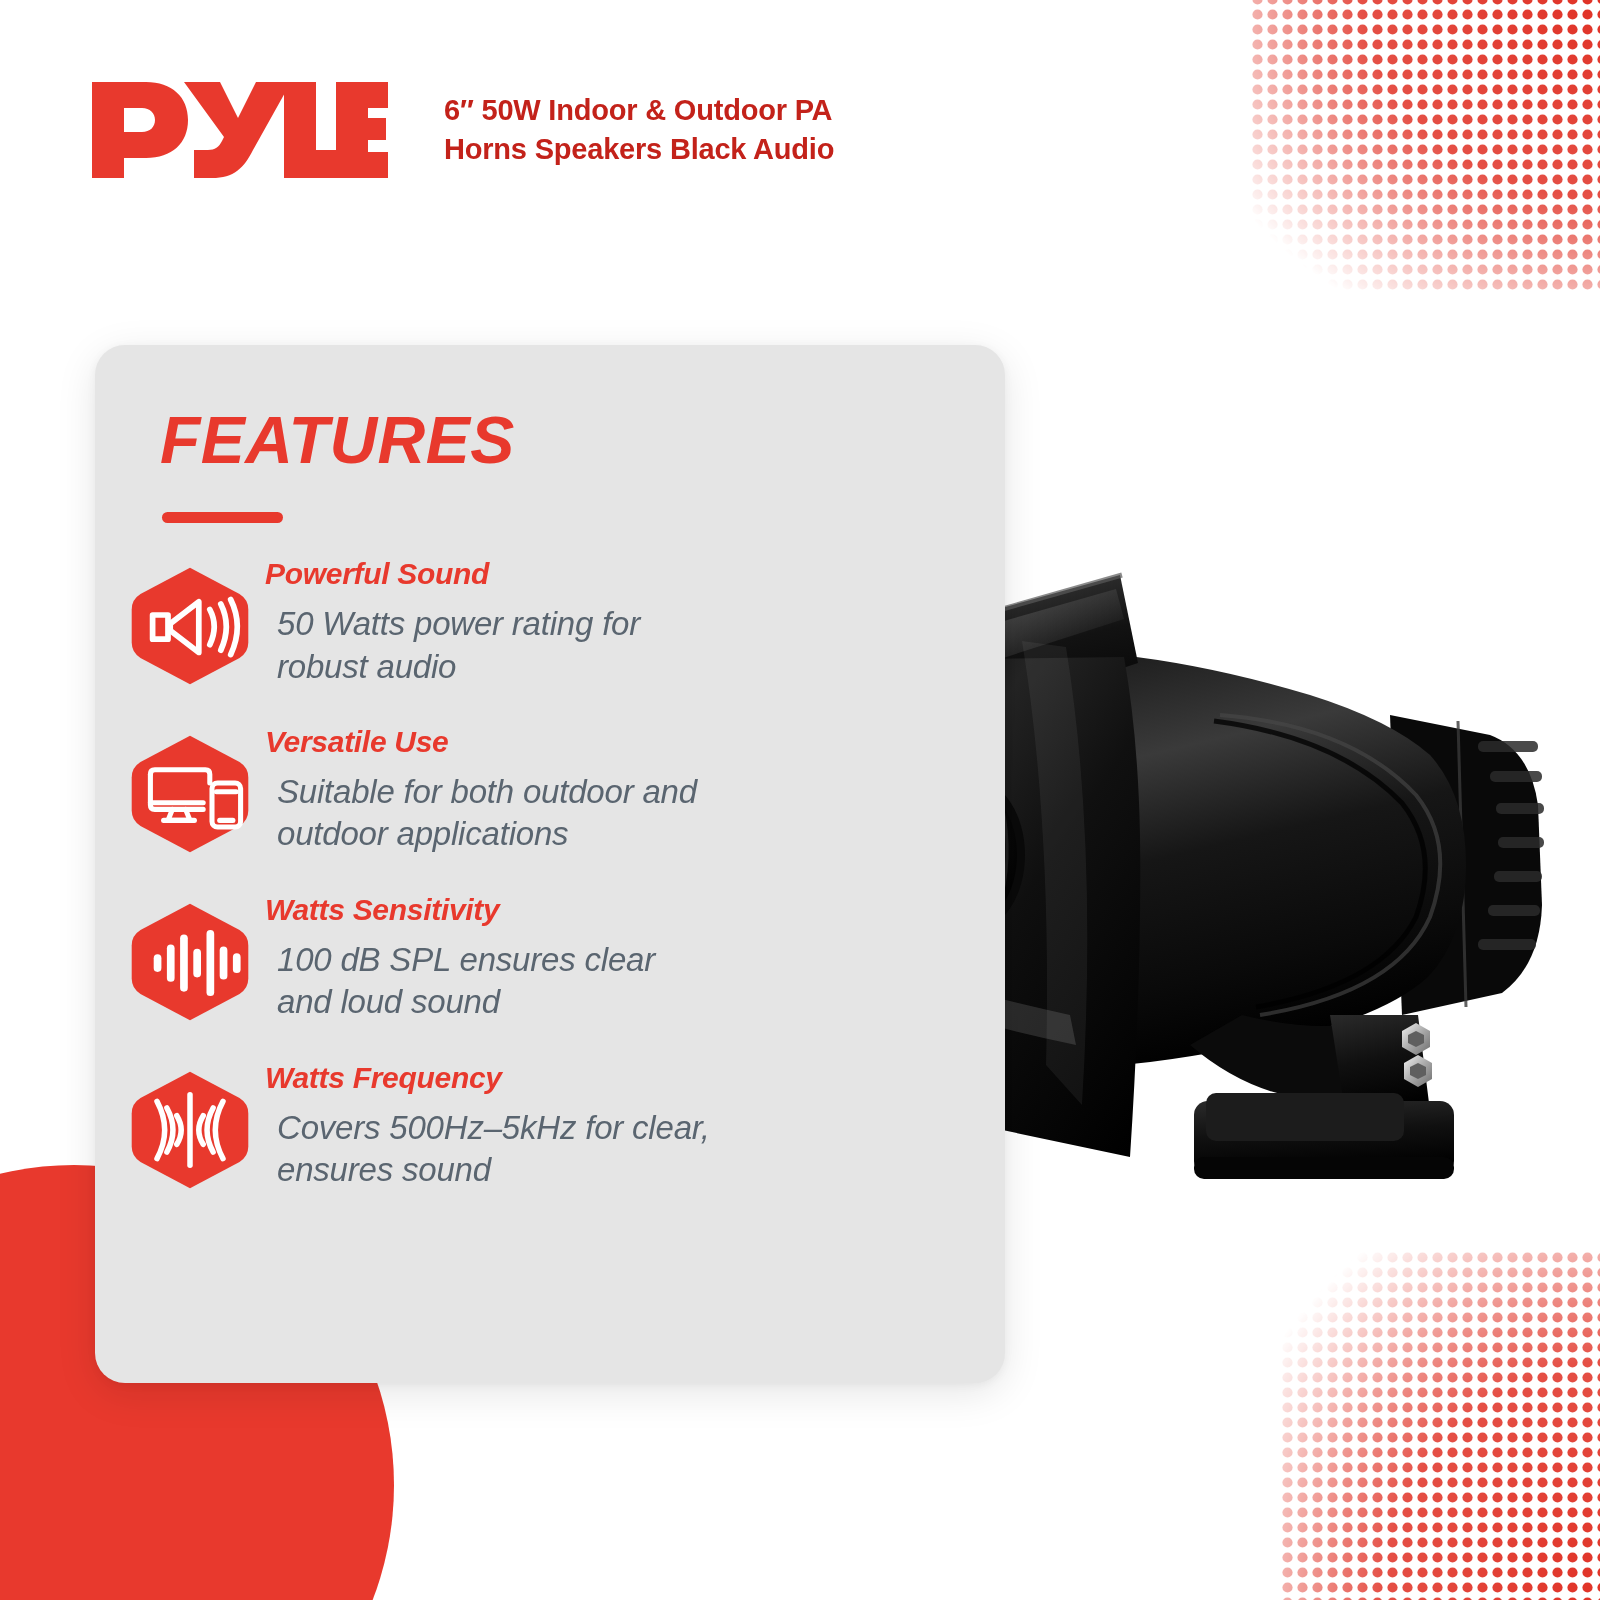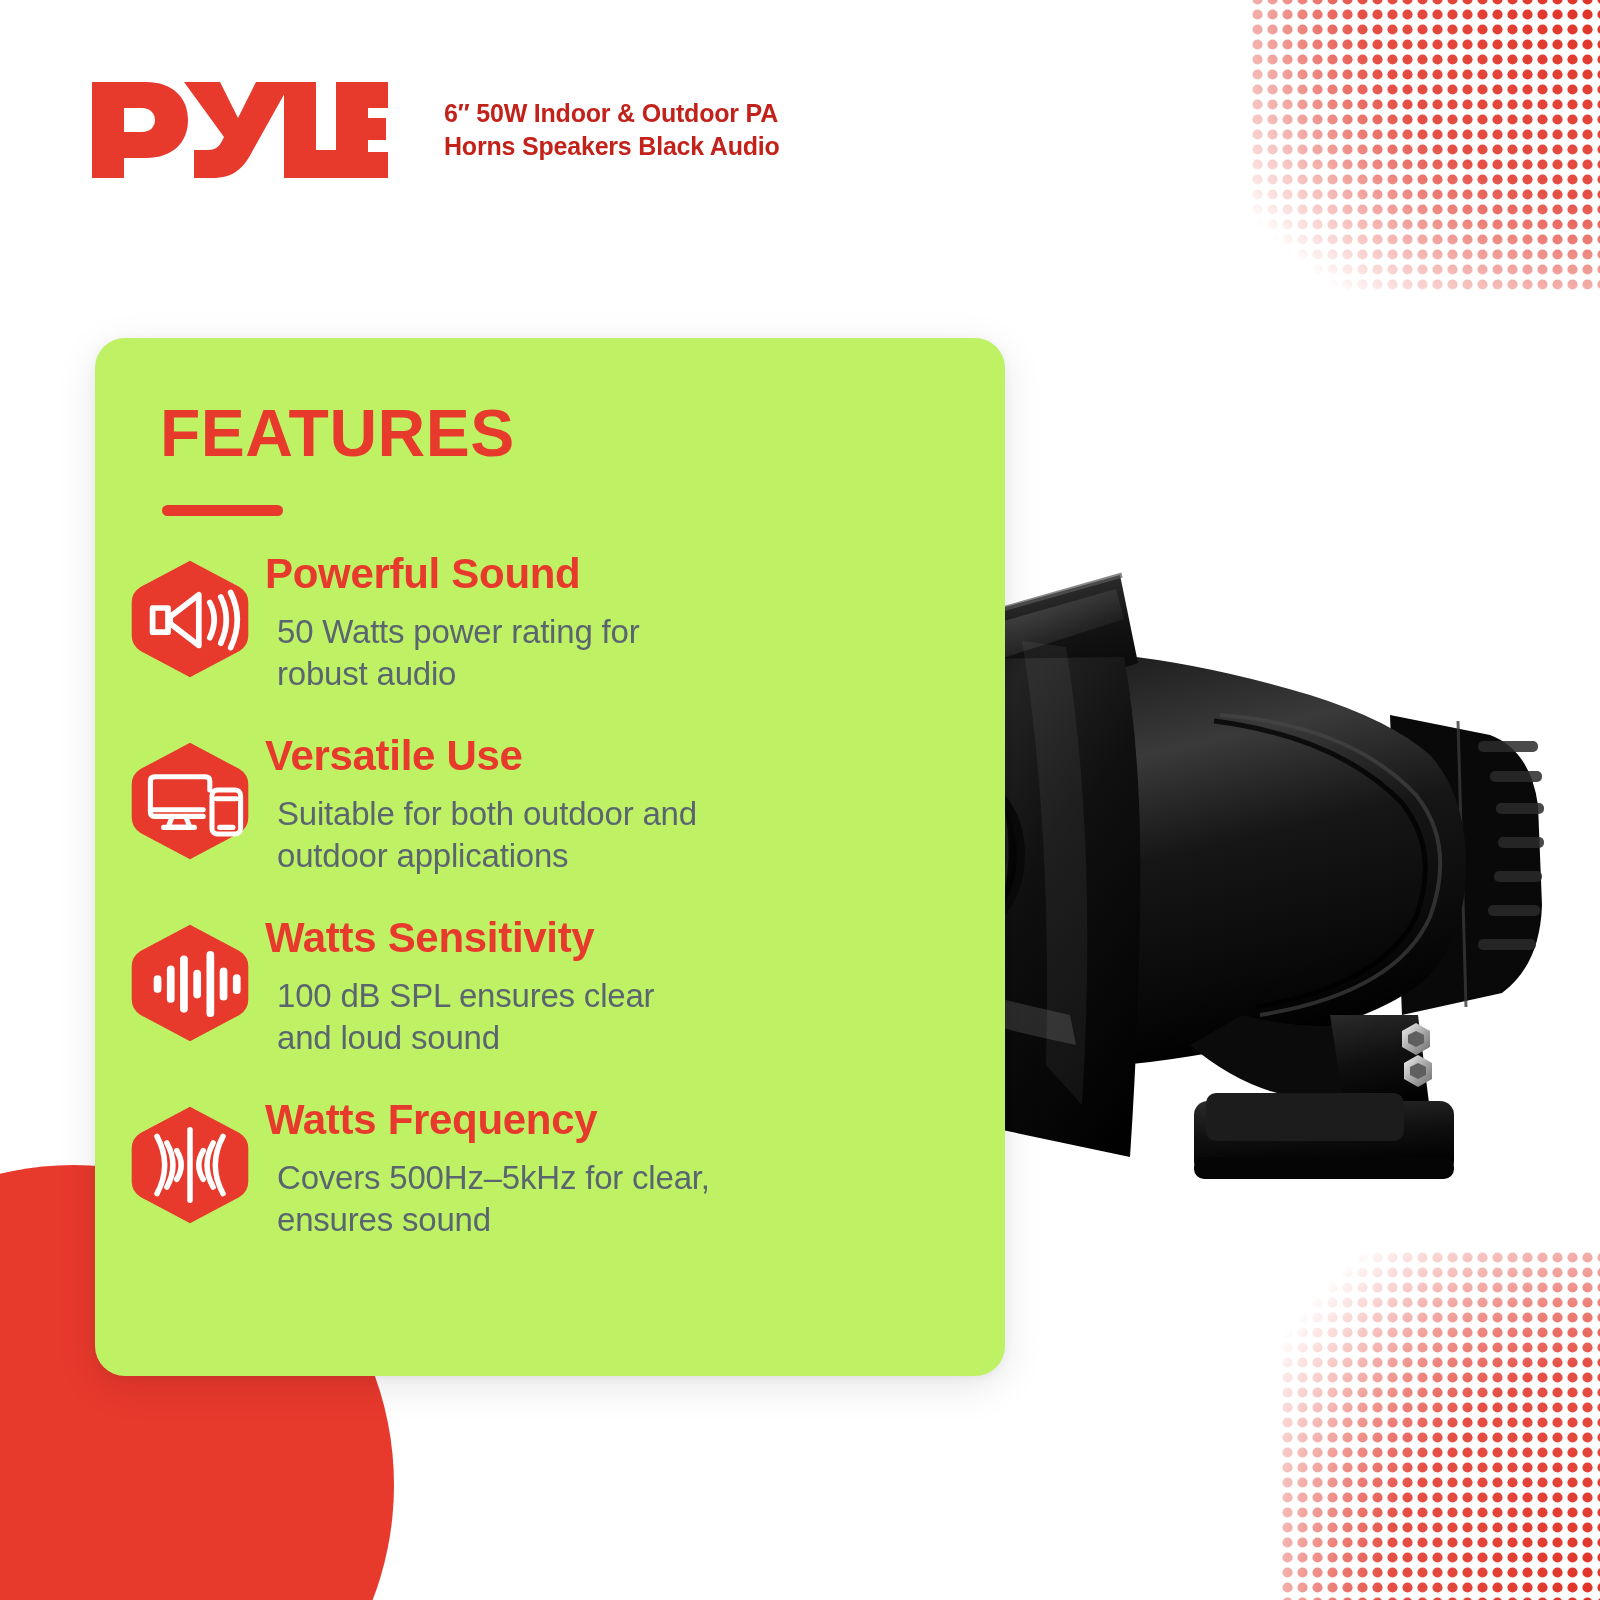--- a/index.html
+++ b/index.html
@@ -56,37 +56,38 @@
     align-items: center;
   }
   #brand-logo {
     width: 300px;
     height: 104px;
     display: block;
   }
   #header-title {
     margin-left: 56px;
     color: #C3221A;
-    font-size: 25px;
+    font-size: 29px;
     font-weight: bold;
     line-height: 1.33;
     letter-spacing: -0.2px;
     white-space: pre-line;
   }
 
   
   #feature-card {
     position: absolute;
     left: 95px;
-    top: 338px;
+    top: 345px;
     width: 910px;
     height: 1038px;
-    background: #bef264;
+    background: #e5e5e5;
     border-radius: 30px;
     box-shadow: 0 10px 40px rgba(0,0,0,0.10), 0 2px 10px rgba(0,0,0,0.05);
+    font-style: italic;
   }
   #features-heading {
     position: absolute;
     left: 65px;
     top: 62px;
     color: #E8392D;
     font-size: 66px;
     font-weight: bold;
     letter-spacing: 0.5px;
     line-height: 1;
@@ -125,21 +126,21 @@
     height: 132px;
     display: block;
   }
   .feature-text {
     flex: 1 1 auto;
     padding-top: 6px;
     padding-right: 20px;
   }
   .feature-title {
     color: #E8392D;
-    font-size: 42px;
+    font-size: 30px;
     font-weight: bold;
     line-height: 1.18;
     letter-spacing: -0.3px;
     margin: 0 0 4px 0;
   }
   .feature-desc {
     color: #5A6570;
     font-size: 33px;
     font-weight: normal;
     line-height: 1.28;

